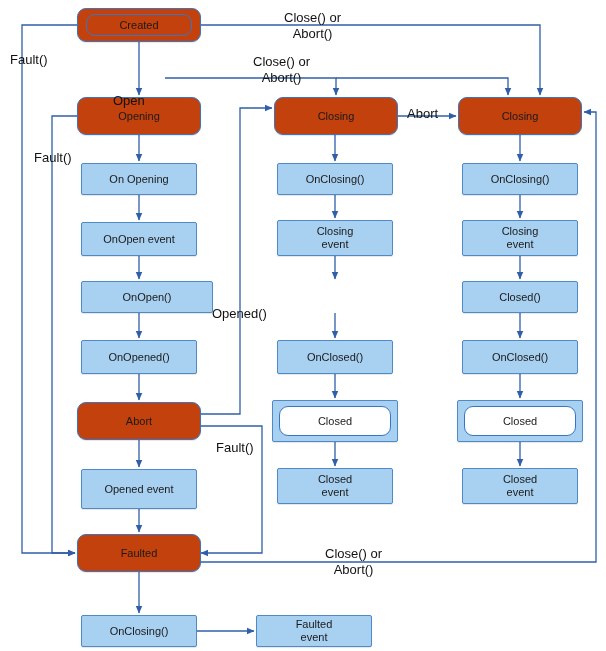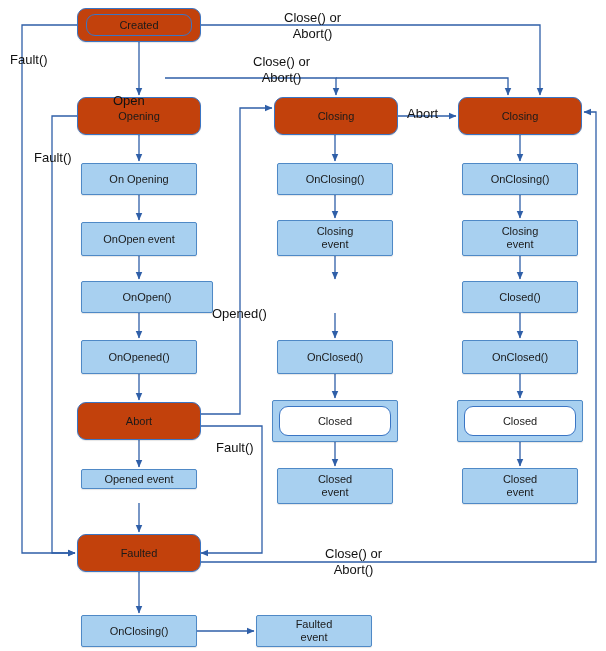--- a/index.html
+++ b/index.html
@@ -146,21 +146,21 @@
   </div>
   <div class="node action" style="left:81px;top:281px;width:132px;height:32px;">
     <span>OnOpen()</span>
   </div>
   <div class="node action" style="left:81px;top:340px;width:116px;height:34px;">
     <span>OnOpened()</span>
   </div>
   <div class="node state" style="left:77px;top:402px;width:124px;height:38px;">
     <span>Abort</span>
   </div>
-  <div class="node action" style="left:81px;top:469px;width:116px;height:20px;">
+  <div class="node action" style="left:81px;top:469px;width:116px;height:40px;">
     <span>Opened event</span>
   </div>
   <div class="node state" style="left:77px;top:534px;width:124px;height:38px;">
     <span>Faulted</span>
   </div>
   <div class="node action" style="left:81px;top:615px;width:116px;height:32px;">
     <span>OnClosing()</span>
   </div>
   <div class="node action" style="left:256px;top:615px;width:116px;height:32px;">
     <span>Faulted

